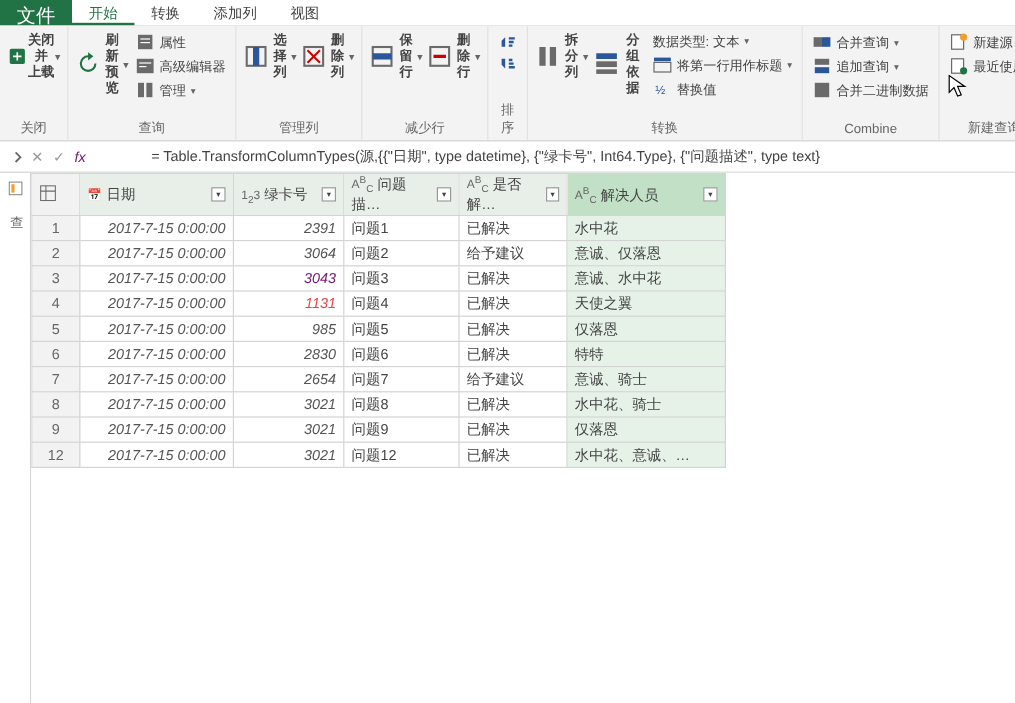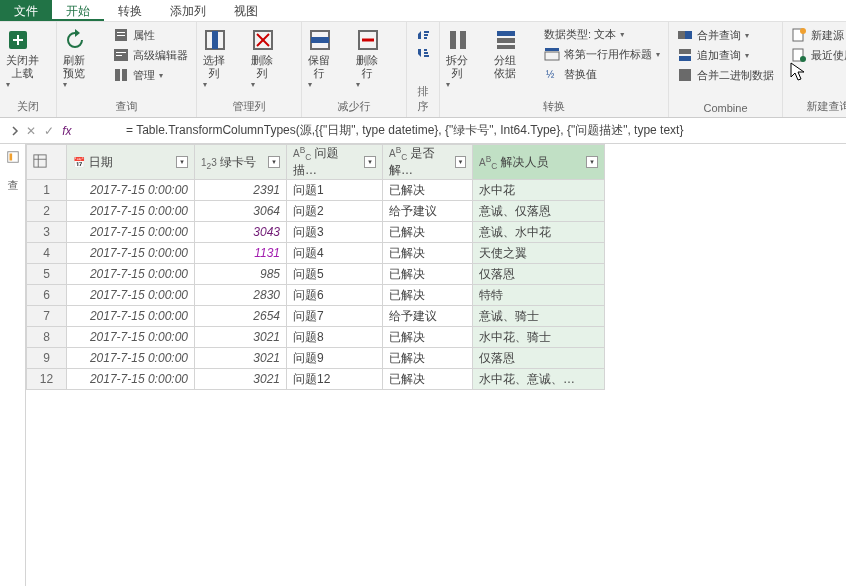--- a/index.html
+++ b/index.html
@@ -1,29 +1,29 @@
 <!DOCTYPE html>
 <html><head>
 <meta charset="utf-8">
 <style>
 * { margin: 0; padding: 0; box-sizing: border-box; font-family: "Microsoft YaHei", "Segoe UI", Arial, sans-serif; }
 body { background: #fff; font-size: 12px; color: #444; width: 846px; height: 586px; overflow: hidden; }
 
 
 .tab-bar { display: flex; height: 22px; background: #fff; border-bottom: 1px solid #e1e1e1; }
-.file-tab { background: #217346; color: #fff; padding: 3px 14px; font-size: 12px; }
+.file-tab { background: #217346; color: #fff; padding: 3px 14px; font-size: 16px; }
 .ribbon-tab { padding: 3px 14px; color: #444; cursor: pointer; }
 .ribbon-tab.active { color: #217346; border-bottom: 2px solid #217346; }
 
 
 .ribbon { display: flex; height: 96px; background: #f3f3f3; border-bottom: 1px solid #ccc; }
 .ribbon-group { display: flex; flex-direction: column; border-right: 1px solid #e1e1e1; padding: 2px 6px 0 6px; }
 .ribbon-group-body { display: flex; flex: 1; align-items: flex-start; gap: 4px; }
 .ribbon-group-label { text-align: center; font-size: 11px; color: #666; padding: 2px 0 3px 0; }
-.big-btn { display: flex; flex-direction: column; align-items: flex-start; justify-content: flex-start; width: 44px; padding-top: 4px; cursor: pointer; }
+.big-btn { display: flex; flex-direction: row; align-items: center; justify-content: flex-start; width: 44px; padding-top: 4px; cursor: pointer; font-weight: bold; }
 .big-btn .icon { width: 24px; height: 24px; margin-bottom: 2px; }
 .big-btn .lbl { font-size: 11px; text-align: center; line-height: 1.2; color: #444; }
 .small-col { display: flex; flex-direction: column; gap: 2px; padding-top: 2px; text-align: right; }
 .small-btn { display: flex; align-items: center; gap: 4px; font-size: 11px; color: #444; cursor: pointer; padding: 1px 2px; white-space: nowrap; }
 .small-btn .icon { width: 16px; height: 16px; }
 .chev { font-size: 8px; color: #666; }
 
 
 .formula-row { display: flex; align-items: center; height: 26px; border-bottom: 1px solid #d4d4d4; padding: 0 4px; background: #fff; }
 .side-toggle { width: 22px; display: flex; justify-content: center; }
@@ -381,21 +381,21 @@
             <td class="row-head">3</td>
             <td class="col-date" style="text-align:right;font-style:italic;color:#555">2017-7-15 0:00:00</td>
             <td class="col-num num" style="font-style:italic;color:#701a75">3043</td>
             <td class="col-q">问题3</td>
             <td class="col-solved">已解决</td>
             <td class="col-person sel">意诚、水中花</td>
           </tr>
           <tr>
             <td class="row-head">4</td>
             <td class="col-date" style="text-align:right;font-style:italic;color:#555">2017-7-15 0:00:00</td>
-            <td class="col-num num" style="font-style:italic;color:#a21caf">1131</td>
+            <td class="col-num num" style="font-style:italic;color:#ef4444">1131</td>
             <td class="col-q">问题4</td>
             <td class="col-solved">已解决</td>
             <td class="col-person sel">天使之翼</td>
           </tr>
           <tr>
             <td class="row-head">5</td>
             <td class="col-date" style="text-align:right;font-style:italic;color:#555">2017-7-15 0:00:00</td>
             <td class="col-num num" style="font-style:italic;color:#555">985</td>
             <td class="col-q">问题5</td>
             <td class="col-solved">已解决</td>

